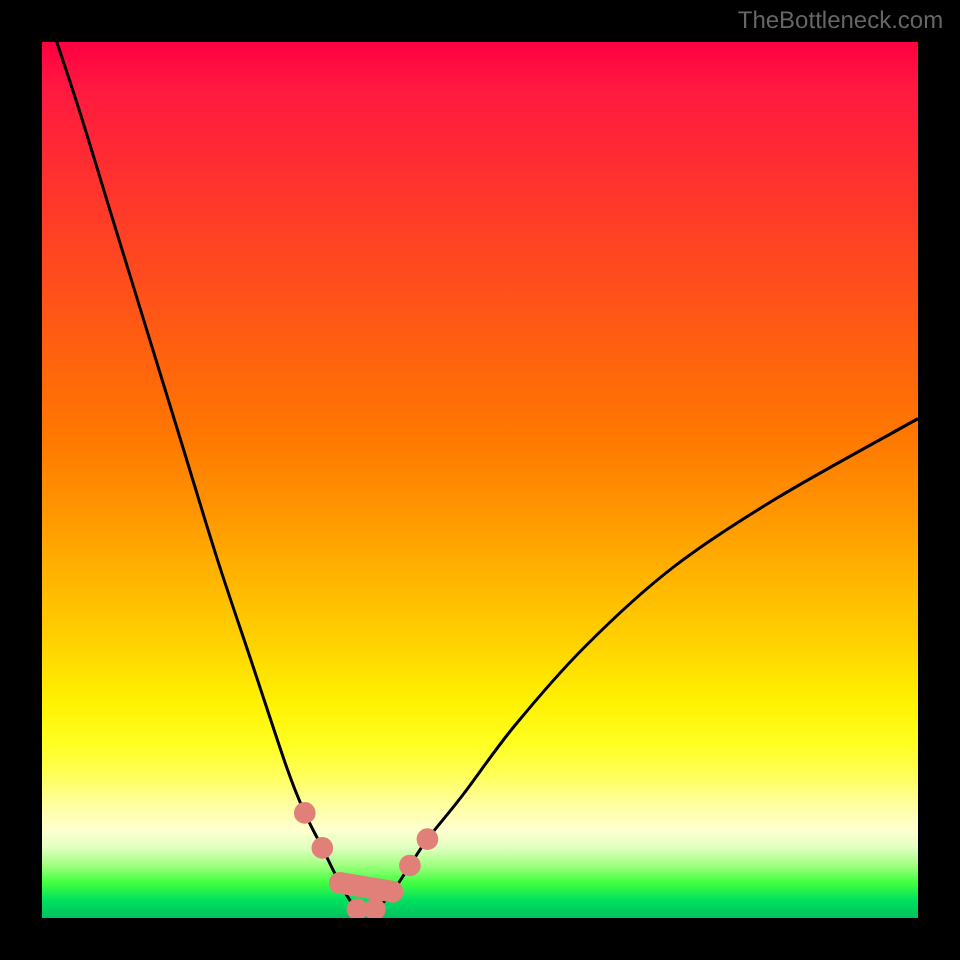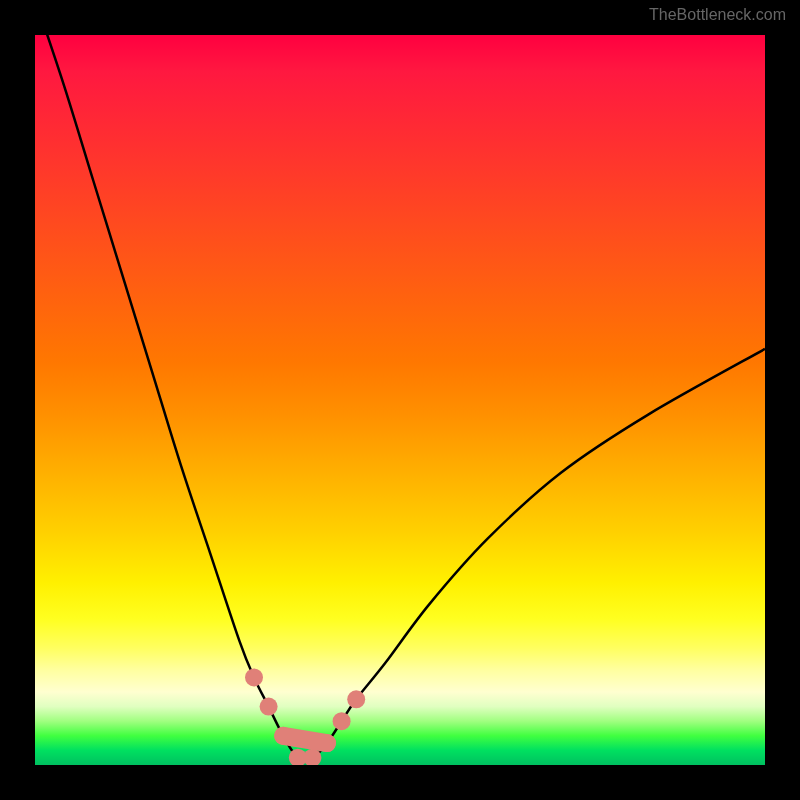--- a/index.html
+++ b/index.html
@@ -10,21 +10,21 @@
     background: #000;
     position: relative;
     overflow: hidden;
     font-family: Arial, sans-serif;
   }
   .watermark {
     position: absolute;
     top: 6px;
     right: 14px;
     color: #666;
-    font-size: 16px;
+    font-size: 20px;
     z-index: 10;
   }
   .chart-area {
     position: absolute;
     left: 35px;
     top: 35px;
     width: 730px;
     height: 730px;
     overflow: hidden;
   }

